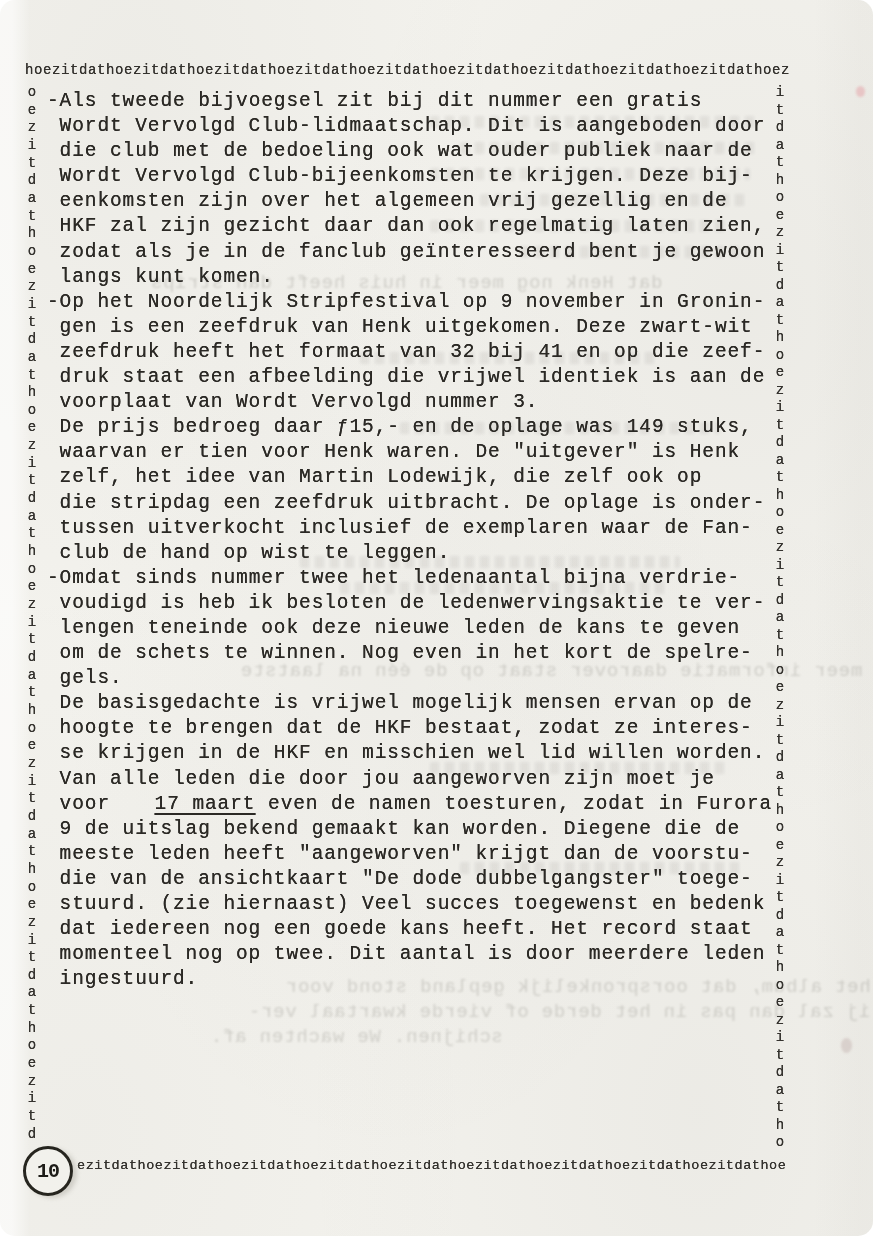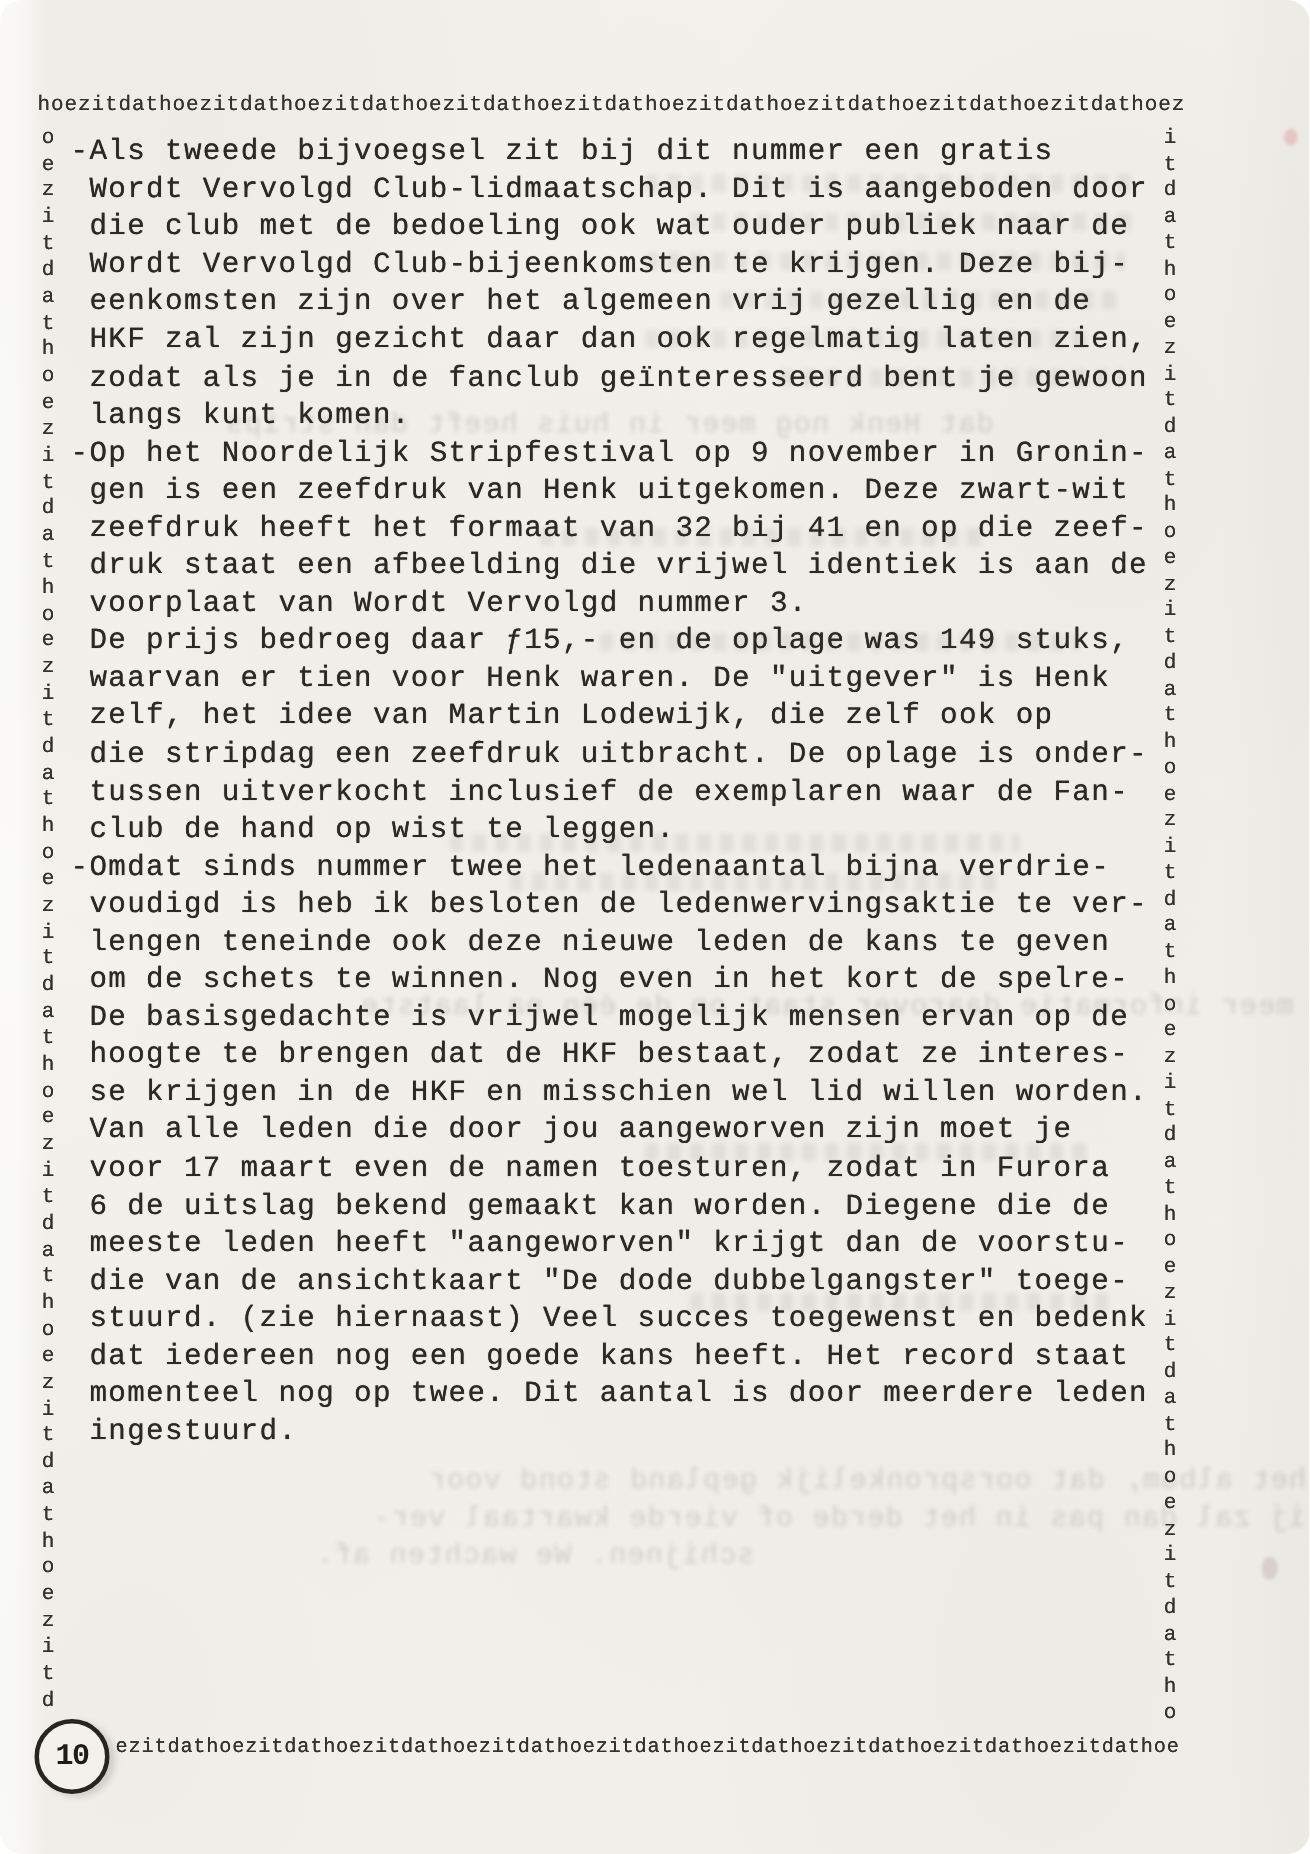--- a/index.html
+++ b/index.html
@@ -53,22 +53,24 @@
     padding-left: 12.6px;
     font-size: 19.5px;
     letter-spacing: 0.9px;
     line-height: 25.1px;
     color: #2b2925;
     text-shadow: 0 0 .45px currentColor;
   }
   .bodytext .line { white-space: pre; }
   .bodytext .line.outdent { text-indent: -12.6px; font-family: Liberation Mono, monospace; }
   .u {
+    text-decoration: underline;
     text-decoration-thickness: 2px;
     text-underline-offset: 4px;
+    margin-left: 32px;
   }
   
   .pagenum {
     position: absolute;
     left: 23px;
     top: 1146px;
     width: 44px;
     height: 44px;
     border: 3px solid #26251f;
     border-radius: 50%;
@@ -282,28 +284,29 @@
         <div class="line">zelf, het idee van Martin Lodewijk, die zelf ook op</div>
         <div class="line">die stripdag een zeefdruk uitbracht. De oplage is onder-</div>
         <div class="line">tussen uitverkocht inclusief de exemplaren waar de Fan-</div>
         <div class="line">club de hand op wist te leggen.</div>
       </div>
     <div>
         <div class="line outdent">-Omdat sinds nummer twee het ledenaantal bijna verdrie-</div>
         <div class="line">voudigd is heb ik besloten de ledenwervingsaktie te ver-</div>
         <div class="line">lengen teneinde ook deze nieuwe leden de kans te geven</div>
         <div class="line">om de schets te winnen. Nog even in het kort de spelre-</div>
+        <div class="line">gels.</div>
         <div class="line">De basisgedachte is vrijwel mogelijk mensen ervan op de</div>
         <div class="line">hoogte te brengen dat de HKF bestaat, zodat ze interes-</div>
         <div class="line">se krijgen in de HKF en misschien wel lid willen worden.</div>
         <div class="line">Van alle leden die door jou aangeworven zijn moet je</div>
       </div>
     <div class="line"><span>voor </span><span class="u">17 maart</span><span> even de namen toesturen, zodat in Furora</span></div>
     <div>
-        <div class="line">6 de uitslag bekend gemaakt kan worden. Diegene die de</div>
+        <div class="line">9 de uitslag bekend gemaakt kan worden. Diegene die de</div>
         <div class="line">meeste leden heeft "aangeworven" krijgt dan de voorstu-</div>
         <div class="line">die van de ansichtkaart "De dode dubbelgangster" toege-</div>
         <div class="line">stuurd. (zie hiernaast) Veel succes toegewenst en bedenk</div>
         <div class="line">dat iedereen nog een goede kans heeft. Het record staat</div>
         <div class="line">momenteel nog op twee. Dit aantal is door meerdere leden</div>
         <div class="line">ingestuurd.</div>
       </div>
   </div>
 
 </div>

